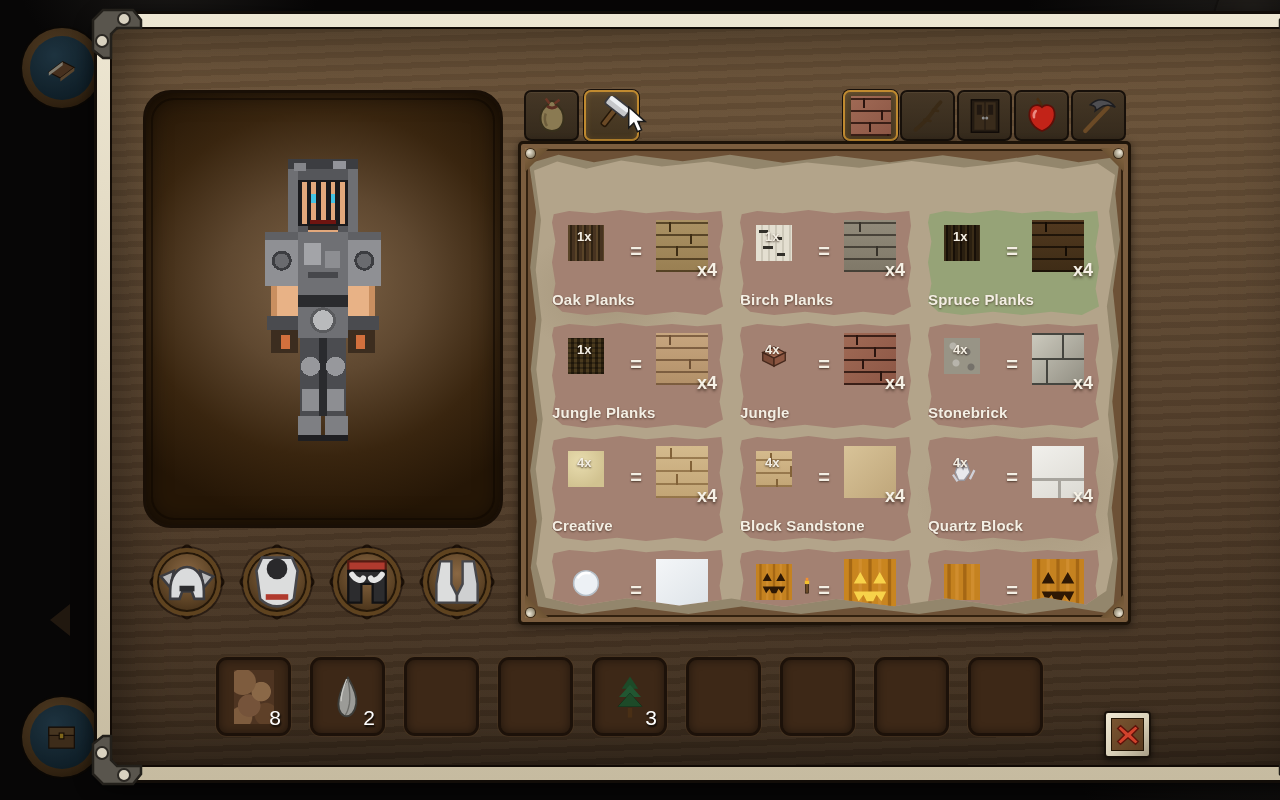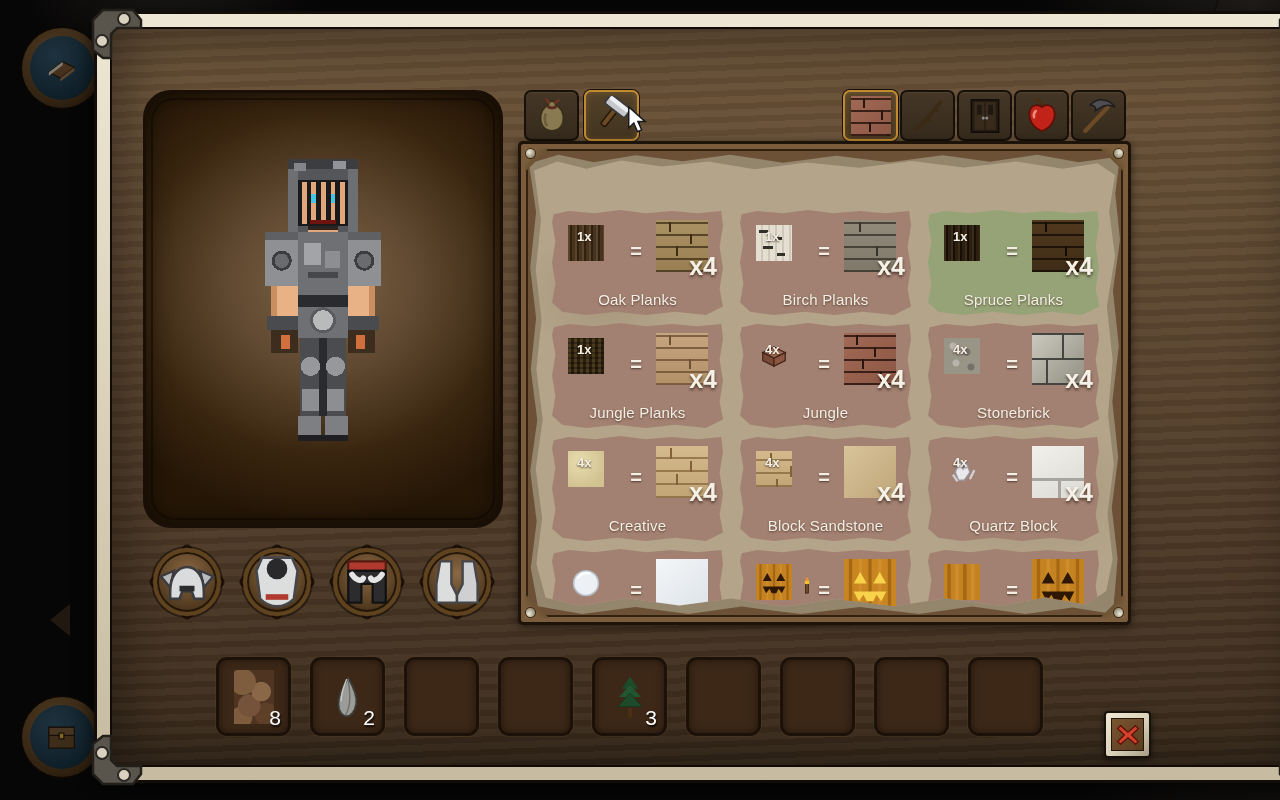--- a/index.html
+++ b/index.html
@@ -97,23 +97,23 @@
   .inset-corner.br{right:4px;bottom:4px;transform:rotate(180deg);}
   .inset-corner.bl{left:4px;bottom:4px;transform:rotate(270deg);}
   
   .card{position:absolute;width:171px;height:105px;background:#a38172;clip-path:var(--card-torn);cursor:pointer;}
   .card.highlighted{background:#96a377;}
   .ing-wrap{position:absolute;left:16px;top:15px;width:36px;height:36px;}
   .res-wrap{position:absolute;left:104px;top:10px;width:52px;height:52px;}
   .icon{display:block;width:100%;height:100%;}
   .icon svg{width:100%;height:100%;display:block;}
   .ing-count{position:absolute;left:25px;top:19px;font-size:13px;font-weight:600;color:#f4efe4;text-shadow:0 1px 2px rgba(40,25,15,.8);}
-  .res-count{position:absolute;right:-9px;bottom:-9px;font-size:25px;font-weight:600;color:#f6f1e6;text-shadow:0 2px 3px rgba(40,25,15,.7);}
+  .res-count{position:absolute;right:-9px;bottom:-9px;font-size:18px;font-weight:600;color:#f6f1e6;text-shadow:0 2px 3px rgba(40,25,15,.7);}
   .eq{position:absolute;left:72px;top:30px;width:24px;text-align:center;font-size:20px;font-weight:700;color:#f4efe4;text-shadow:0 1px 2px rgba(40,25,15,.7);}
-  .card-name{position:absolute;bottom:7px;width:100%;text-align:center;font-size:15px;font-weight:400;color:#f4efe4;text-shadow:0 1px 2px rgba(50,32,20,.65);letter-spacing:.2px;}
+  .card-name{position:absolute;bottom:7px;width:100%;text-align:left;font-size:15px;font-weight:700;color:#f4efe4;text-shadow:0 1px 2px rgba(50,32,20,.65);letter-spacing:.2px;}
   .extra-ico{position:absolute;left:57px;top:26px;width:20px;height:20px;}
   
   .hotbar{position:absolute;left:106px;top:630px;display:flex;gap:19px;}
   .slot{position:relative;width:75px;height:79px;border-radius:11px;border:3px solid #1c1109;
     background:#3d2817;box-shadow:inset 0 0 10px rgba(0,0,0,.45), 0 0 0 1px rgba(90,62,38,.35);
     display:flex;align-items:center;justify-content:center;cursor:pointer;}
   .slot .icon{width:44px;height:44px;}
   .slot .icon.tx-dirt{width:40px;height:54px;}
   .slot-count{position:absolute;right:7px;bottom:3px;font-size:21px;color:#fff;text-shadow:1px 2px 2px rgba(0,0,0,.85);}
   

